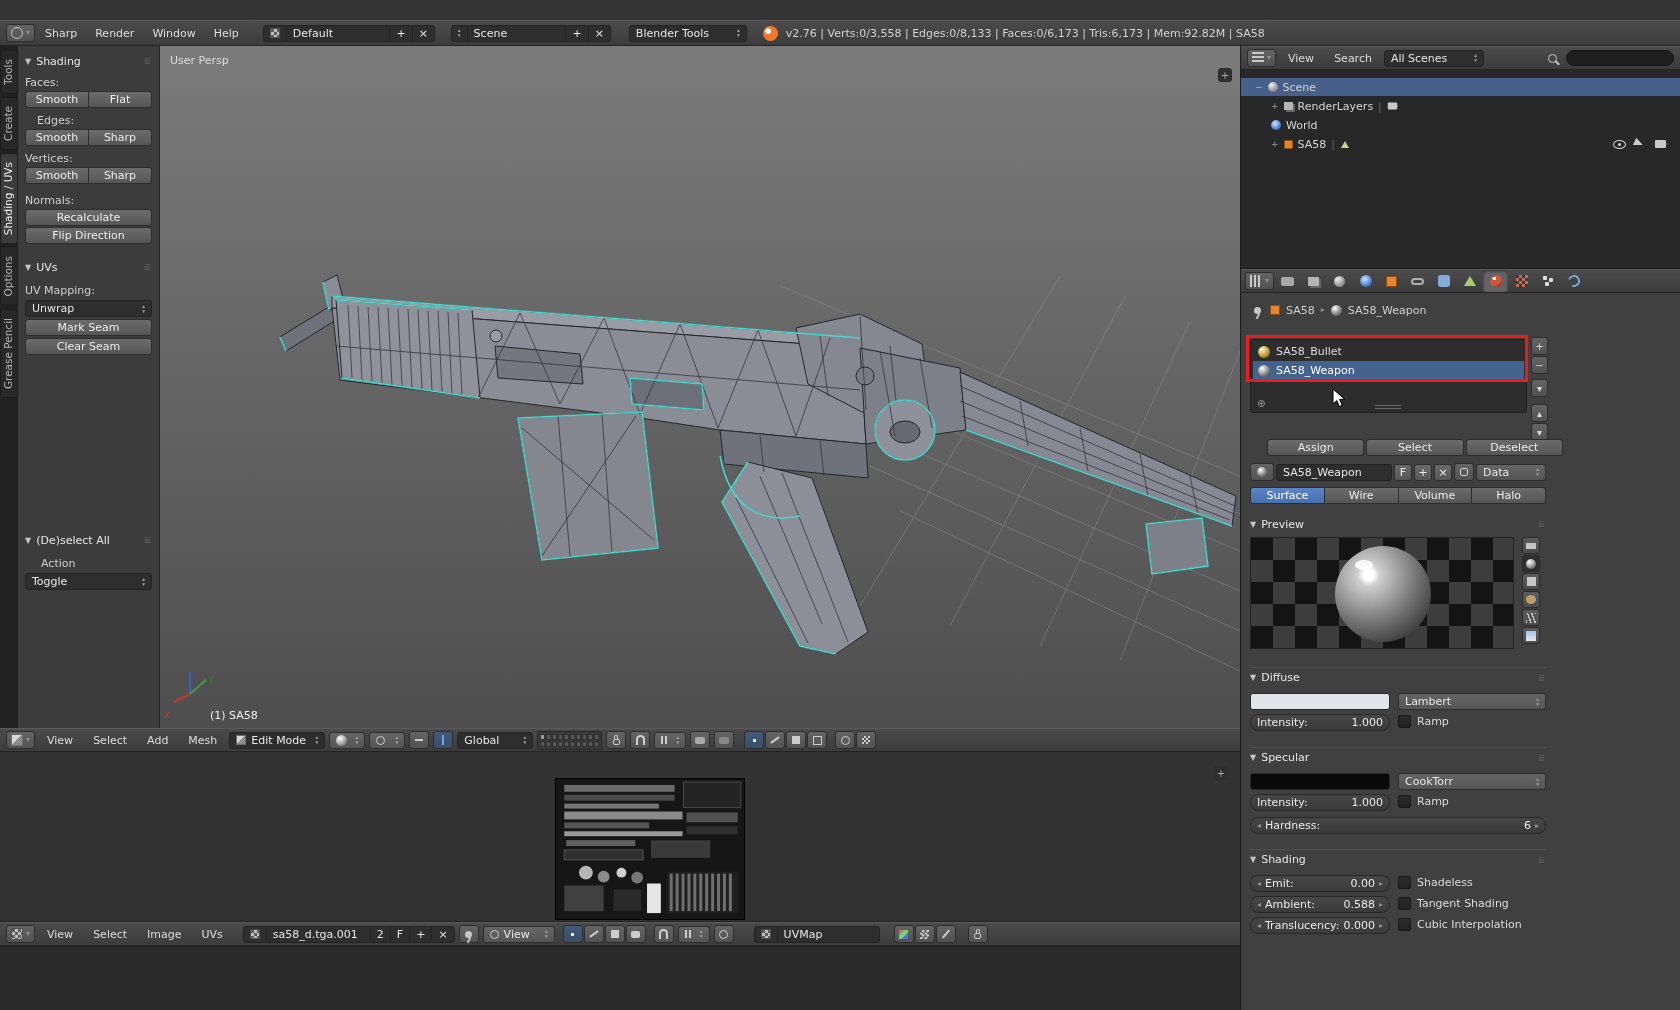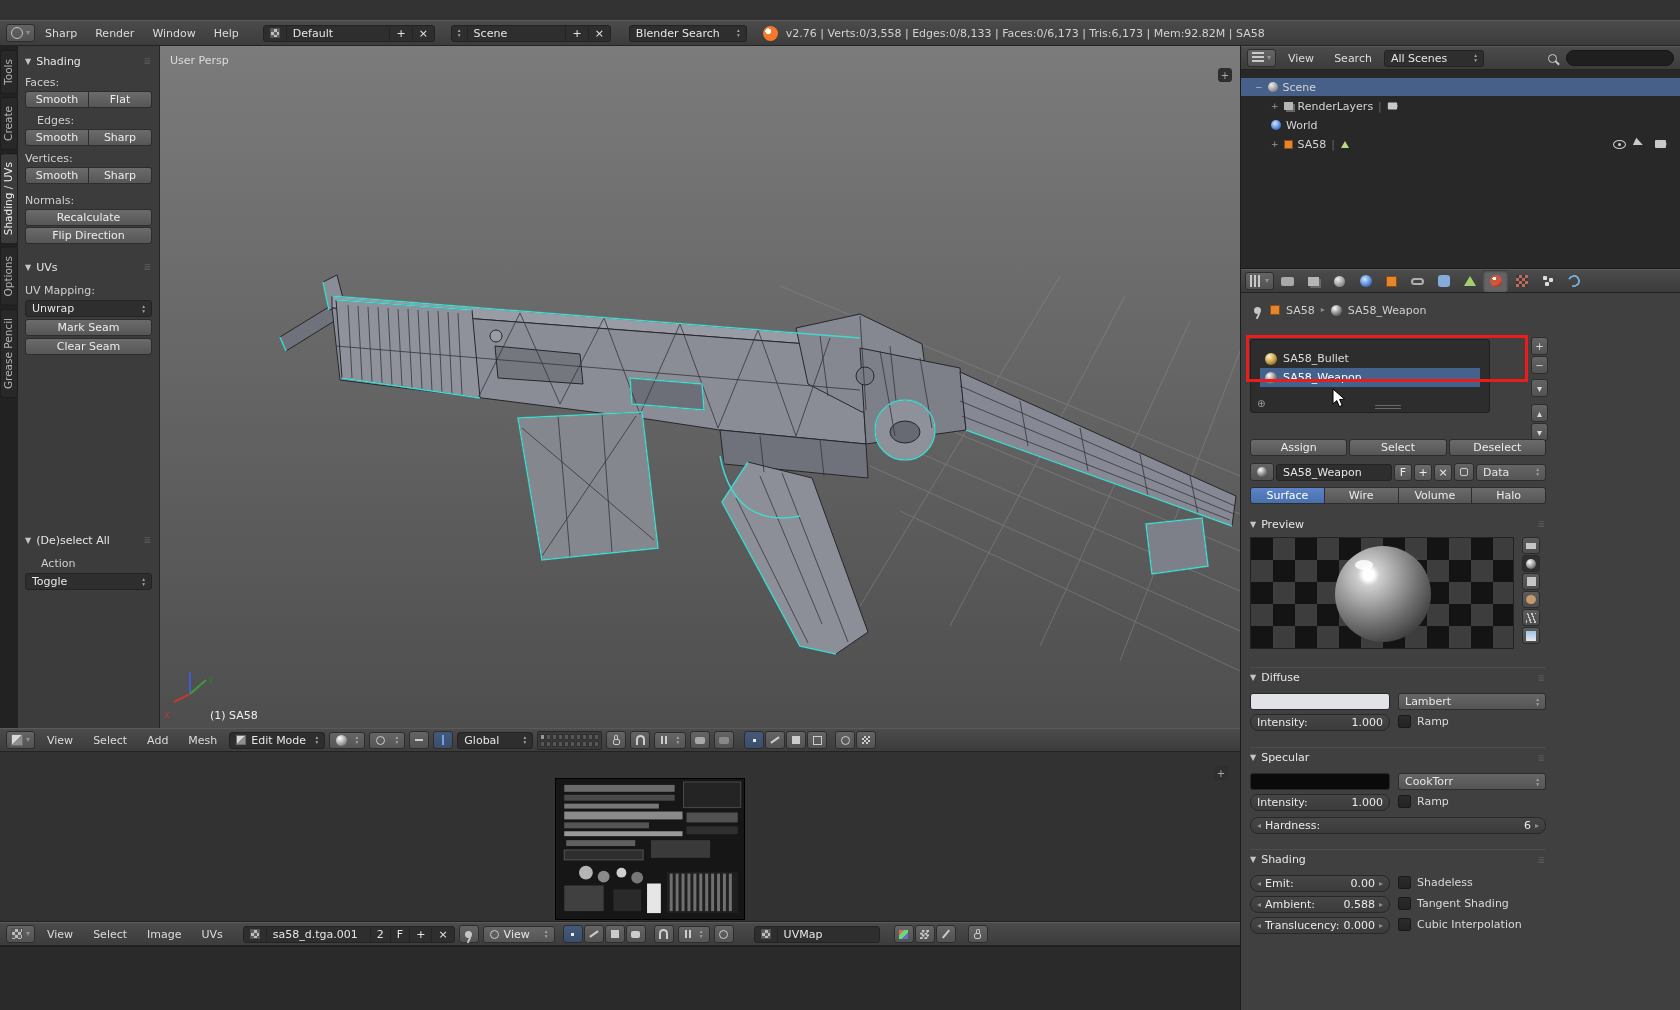--- a/index.html
+++ b/index.html
@@ -116,21 +116,21 @@
           <span class="ud">
             <span>▴</span>
             <span>▾</span>
           </span>
         </span>
       <span style="flex:1">Scene</span>
       <span>+</span>
       <span>×</span>
     </span>
     <span class="dd" style="margin-left:16px;width:118px">
-        <span>Blender Search</span>
+        <span>Blender Tools</span>
         <span class="ud">
           <span>▴</span>
           <span>▾</span>
         </span>
       </span>
     <span style="margin-left:14px;width:15px;height:15px;border-radius:50%;background:radial-gradient(circle at 35% 35%,#fff 0 20%,#f5792a 22%)"></span>
     <span style="margin-left:6px;color:#d2d2d2">v2.76 | Verts:0/3,558 | Edges:0/8,133 | Faces:0/6,173 | Tris:6,173 | Mem:92.82M | SA58</span>
   </div>
 
   <div class="abs" style="left:0;top:46px;width:18px;height:682px;background:#222;display:flex;flex-direction:column;gap:3px;padding-top:4px">
@@ -635,41 +635,41 @@
       <span class="ibtn" style="background:none;border:none;width:14px">
           <span class="pinic"></span>
         </span>
       <span class="cubeic"></span>
       <span>SA58</span>
       <span class="ar">▸</span>
       <span class="ball weapon" style="width:11px;height:11px"></span>
       <span>SA58_Weapon</span>
     </div>
 
-    <div style="position:absolute;left:9px;top:70px;width:240px;height:74px;background:#2d2d2d;border:1px solid #1f1f1f;border-radius:3px;padding:9px">
+    <div style="position:absolute;left:9px;top:70px;width:277px;height:74px;background:#2d2d2d;border:1px solid #1f1f1f;border-radius:3px;padding:2px">
       <div class="slotrow">
         <span class="ball bullet"></span>
         <span>SA58_Bullet</span>
       </div>
       <div class="slotrow sel">
         <span class="ball weapon"></span>
         <span>SA58_Weapon</span>
       </div>
       <span style="position:absolute;left:6px;bottom:3px;color:#9a9a9a;font-size:10px">⊕</span>
       <span class="gripbar" style="position:absolute;left:124px;bottom:2px"></span>
     </div>
     <div style="position:absolute;left:290px;top:68px;display:flex;flex-direction:column;gap:1px">
       <span class="ibtn" style="width:17px">+</span>
       <span class="ibtn" style="width:17px">−</span>
       <span class="ibtn" style="width:17px;margin-top:4px">▾</span>
       <span class="ibtn" style="width:17px;margin-top:6px">▴</span>
       <span class="ibtn" style="width:17px">▾</span>
     </div>
 
-    <div class="row" style="position:absolute;left:9px;top:170px;width:296px;gap:2px">
+    <div class="row" style="position:absolute;left:26px;top:170px;width:296px;gap:2px">
       <span class="btn" style="flex:1">Assign</span>
       <span class="btn" style="flex:1">Select</span>
       <span class="btn" style="flex:1">Deselect</span>
     </div>
 
     <div class="row" style="position:absolute;left:9px;top:194px;width:296px;gap:2px">
       <span class="ibtn" style="width:24px">
           <span class="ball weapon" style="width:10px;height:10px"></span>
         </span>
       <span class="dd" style="flex:1">

